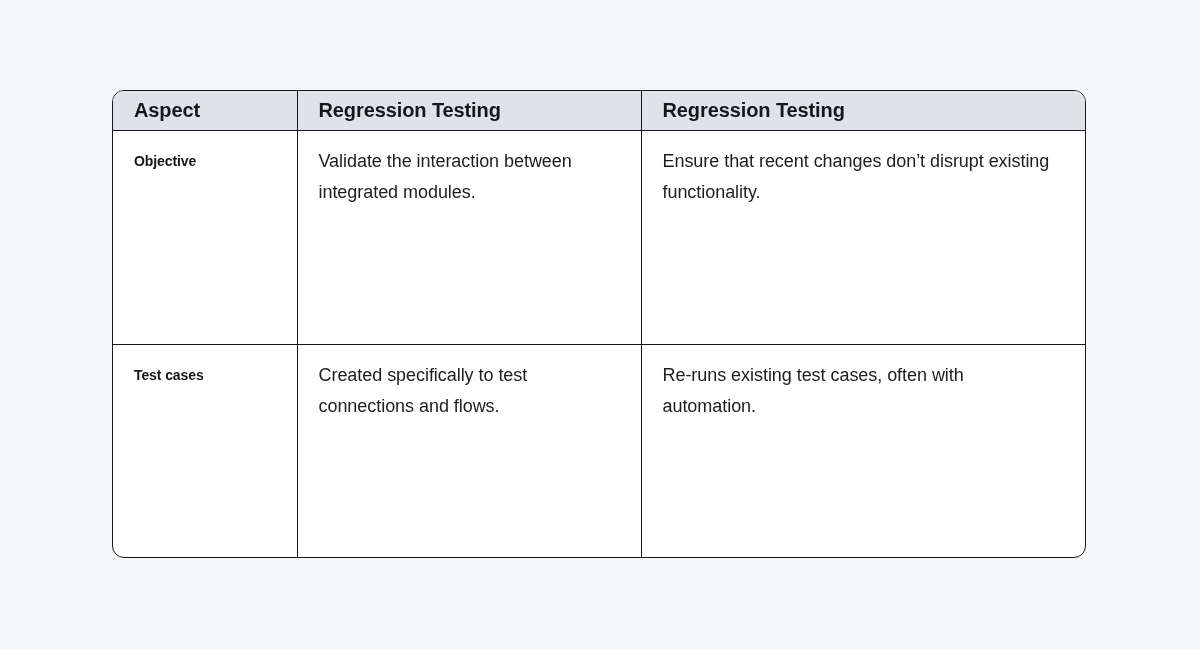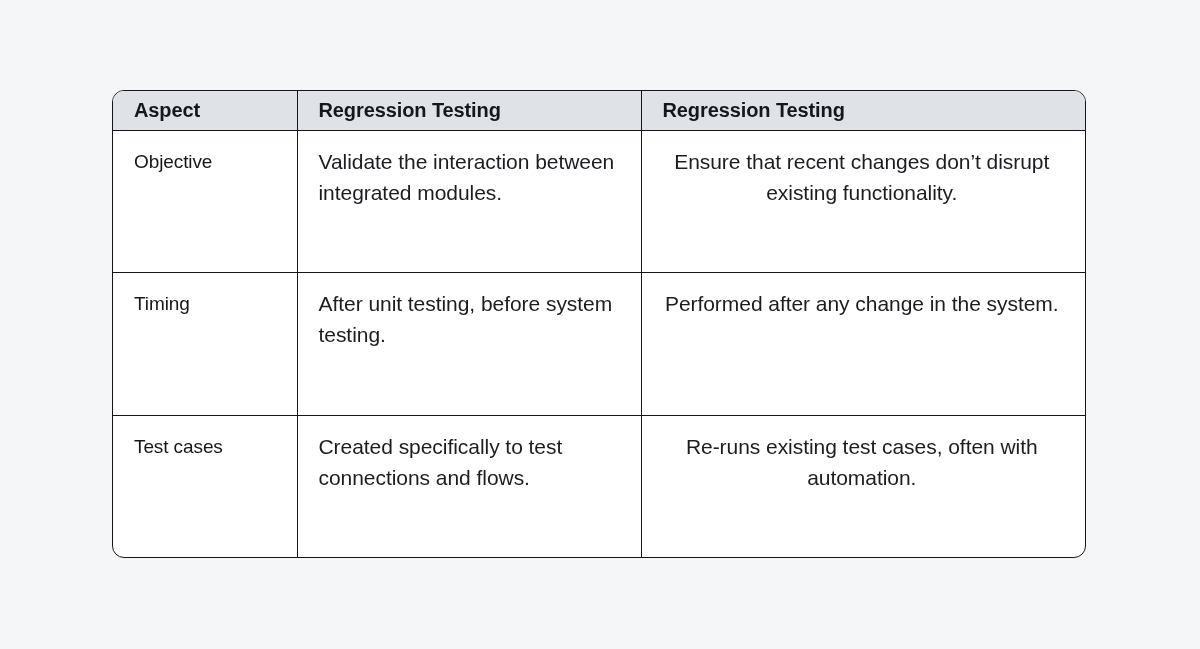--- a/index.html
+++ b/index.html
@@ -58,43 +58,42 @@
     border-bottom: 1.6px solid #14161a;
     border-right: 1.6px solid #14161a;
     box-sizing: border-box;
   }
   table.compare thead th:last-child {
     border-right: none;
   }
 
   table.compare tbody td {
     vertical-align: top;
-    font-size: 21px;
+    font-size: 18px;
     line-height: 31px;
     color: #1b1d21;
     letter-spacing: -0.05px;
     height: 84px;
     padding: 15px 18px 15px 21px;
     border-bottom: 1.3px solid #14161a;
     border-right: 1.6px solid #14161a;
     box-sizing: border-box;
   }
   table.compare tbody td:last-child {
     border-right: none;
     padding-right: 24px;
-    text-align: center;
   }
   table.compare tbody tr:last-child td {
     border-bottom: none;
   }
 
   table.compare tbody td.aspect-cell {
-    font-weight: normal;
+    font-weight: bold;
     color: #15171b;
-    font-size: 19px;
+    font-size: 14px;
     letter-spacing: -0.1px;
   }
 </style>
 </head>
 <body>
 
 <div class="page">
 
   <div class="table-wrap">
     <table class="compare">
@@ -110,25 +109,20 @@
           <th>Regression Testing</th>
         </tr>
       </thead>
       <tbody>
         <tr>
           <td class="aspect-cell">Objective</td>
           <td>Validate the interaction between integrated modules.</td>
           <td>Ensure that recent changes don’t disrupt existing functionality.</td>
         </tr>
         <tr>
-          <td class="aspect-cell">Timing</td>
-          <td>After unit testing, before system testing.</td>
-          <td>Performed after any change in the system.</td>
-        </tr>
-        <tr>
           <td class="aspect-cell">Test cases</td>
           <td>Created specifically to test connections and flows.</td>
           <td>Re-runs existing test cases, often with automation.</td>
         </tr>
       </tbody>
     </table>
   </div>
 
 </div>
 

